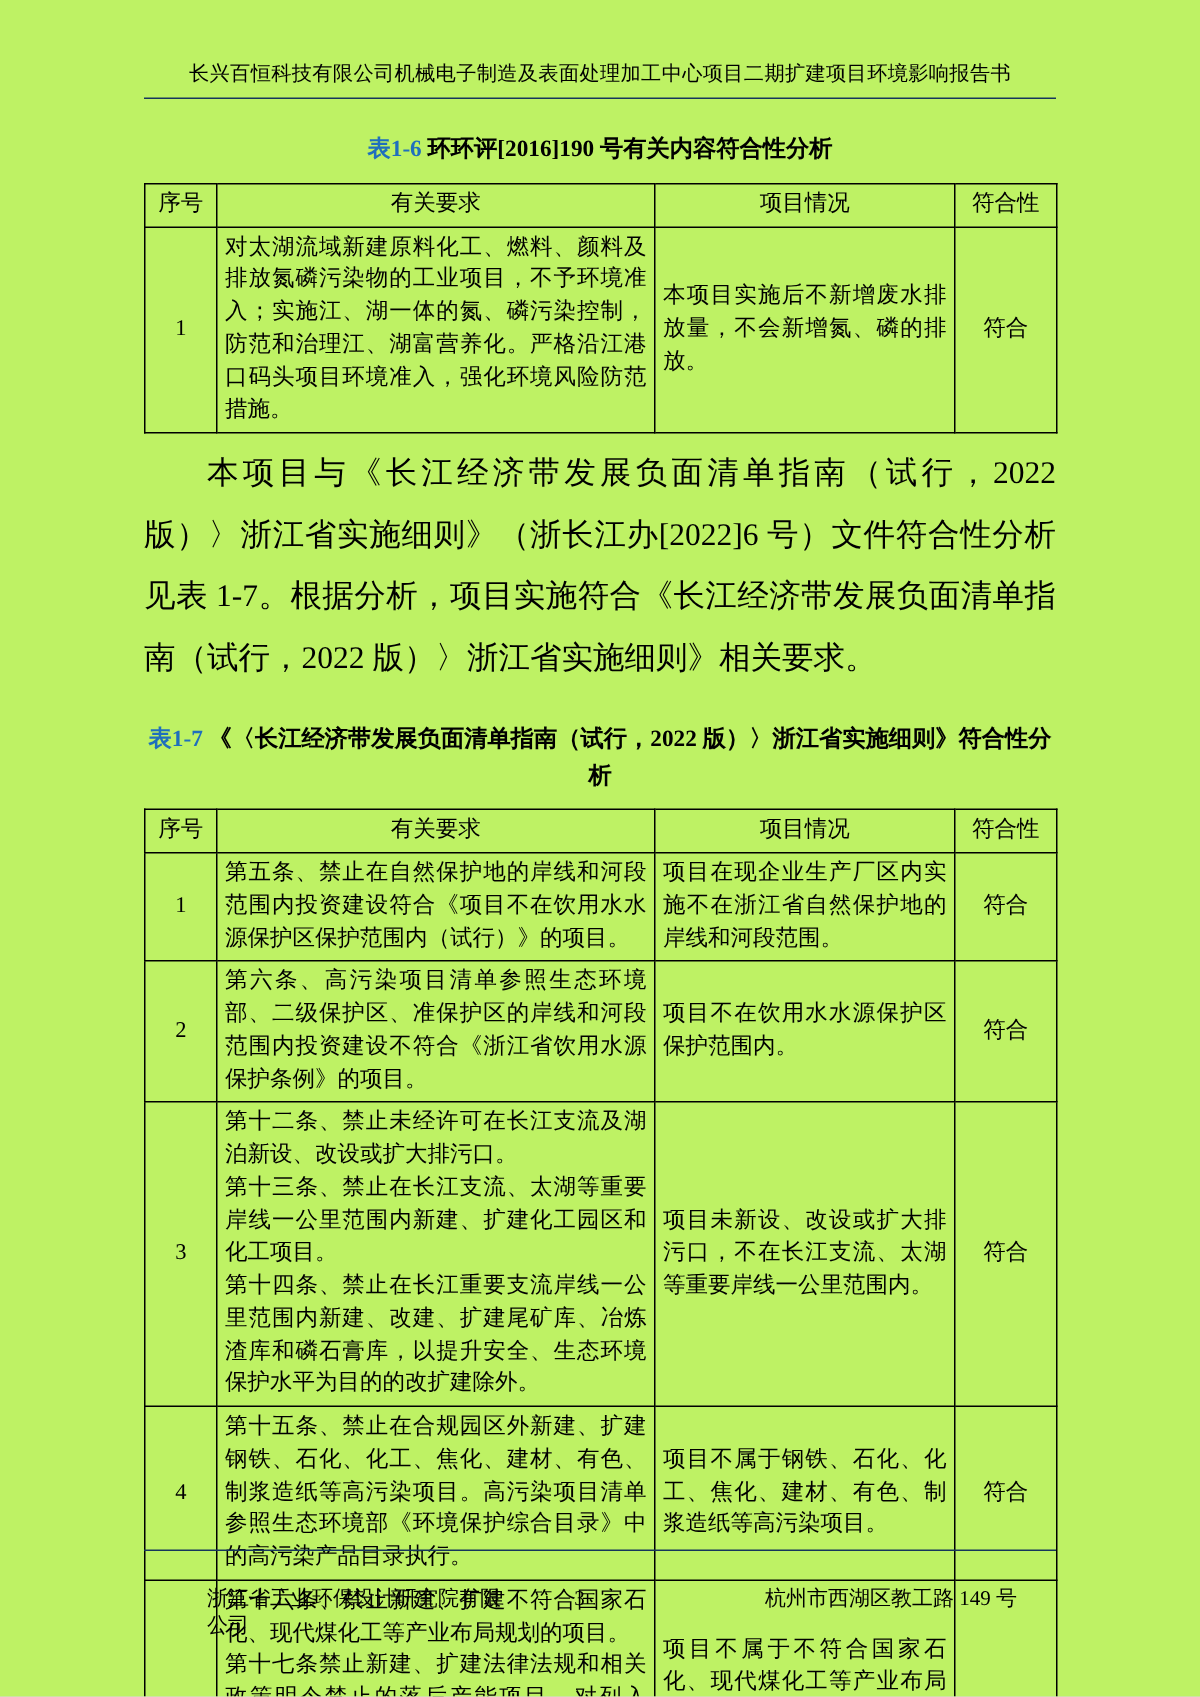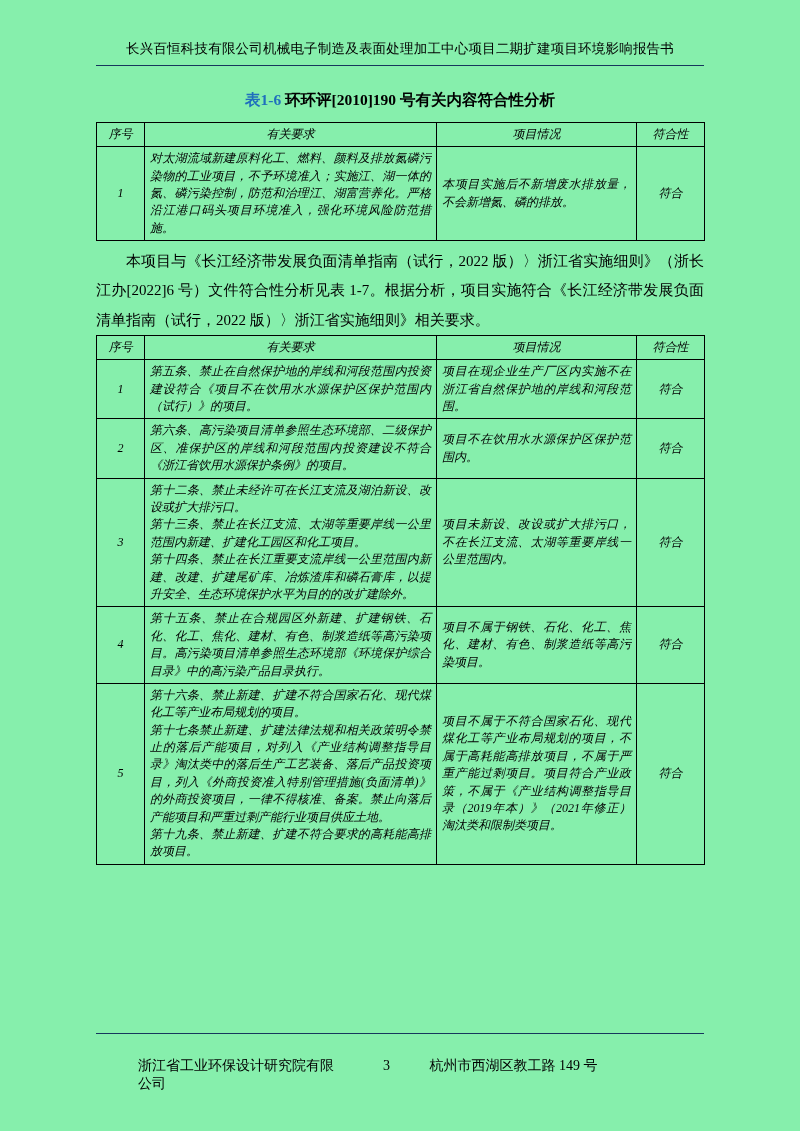--- a/index.html
+++ b/index.html
@@ -3,21 +3,21 @@
 <meta charset="utf-8">
 <style>
   html, body {
     margin: 0;
     padding: 0;
     background: #d8d8d8;
   }
   .page {
     width: 800px;
     height: 1131px;
-    background: #86efac;
+    background: #bef264;
     margin: 0 auto;
     position: relative;
     box-sizing: border-box;
     font-family: "Liberation Serif", "DejaVu Serif", serif;
     color: #000;
     overflow: hidden;
   }
   .inner {
     position: absolute;
     left: 96px;
@@ -46,24 +46,23 @@
   .tbl-caption .tag {
     color: #1f6fbd;
   }
   .tbl-caption .cap-txt {
     color: #000;
   }
   
   table.doc-table {
     width: 100%;
     border-collapse: collapse;
-    font-size: 12px;
+    font-size: 15px;
     line-height: 1.45;
     table-layout: fixed;
-    font-style: italic;
   }
   table.doc-table th,
   table.doc-table td {
     border: 1px solid #000;
     padding: 3px 5px;
     vertical-align: middle;
   }
   table.doc-table thead th {
     text-align: center;
     font-weight: normal;
@@ -80,21 +79,21 @@
   }
   
   h3.sec-head {
     font-size: 15.5px;
     font-weight: bold;
     margin: 14px 0 0 0;
     line-height: 1.75;
     text-align: justify;
   }
   p.body-par {
-    font-size: 15px;
+    font-size: 21px;
     line-height: 1.95;
     margin: 6px 0 0 0;
     text-indent: 2em;
     text-align: justify;
   }
   
   .doc-footer {
     position: absolute;
     left: 96px;
     right: 96px;
@@ -102,33 +101,33 @@
     border-top: 1.6px solid #16365c;
     padding-top: 23px;
     font-size: 14px;
     display: flex;
     justify-content: space-between;
     align-items: baseline;
     color: #000;
   }
   .doc-footer .f-left { width: 38%; text-align: left; padding-left: 42px;}
   .doc-footer .f-mid { width: 16%; text-align: center; }
-  .doc-footer .f-right { width: 46%; text-align: left; padding-right: 26px;}
+  .doc-footer .f-right { width: 46%; text-align: right; padding-right: 26px;}
 </style>
 </head>
 <body>
 
 <div class="page">
   <div class="inner">
 
     <div class="doc-header">长兴百恒科技有限公司机械电子制造及表面处理加工中心项目二期扩建项目环境影响报告书</div>
 
     <div class="tbl-caption">
       <span class="tag">表1-6</span>
-      <span class="cap-txt">环环评[2010]190 号有关内容符合性分析</span>
+      <span class="cap-txt">环环评[2016]190 号有关内容符合性分析</span>
     </div>
 
     <table class="doc-table">
       <colgroup>
         <col style="width:48px">
         <col style="width:292px">
         <col style="width:200px">
         <col style="width:68px">
       </colgroup>
       <thead>
@@ -144,20 +143,24 @@
           <td class="col-no">1</td>
           <td class="col-req">对太湖流域新建原料化工、燃料、颜料及排放氮磷污染物的工业项目，不予环境准入；实施江、湖一体的氮、磷污染控制，防范和治理江、湖富营养化。严格沿江港口码头项目环境准入，强化环境风险防范措施。</td>
           <td class="col-sit">本项目实施后不新增废水排放量，不会新增氮、磷的排放。</td>
           <td class="col-ok">符合</td>
         </tr>
       </tbody>
     </table>
 
     <p class="body-par">本项目与《长江经济带发展负面清单指南（试行，2022 版）〉浙江省实施细则》（浙长江办[2022]6 号）文件符合性分析见表 1-7。根据分析，项目实施符合《长江经济带发展负面清单指南（试行，2022 版）〉浙江省实施细则》相关要求。</p>
 
+    <div class="tbl-caption">
+      <span class="tag">表1-7</span>
+      <span class="cap-txt">《〈长江经济带发展负面清单指南（试行，2022 版）〉浙江省实施细则》符合性分析</span>
+    </div>
 
     <table class="doc-table">
       <colgroup>
         <col style="width:48px">
         <col style="width:292px">
         <col style="width:200px">
         <col style="width:68px">
       </colgroup>
       <thead>
         <tr>

